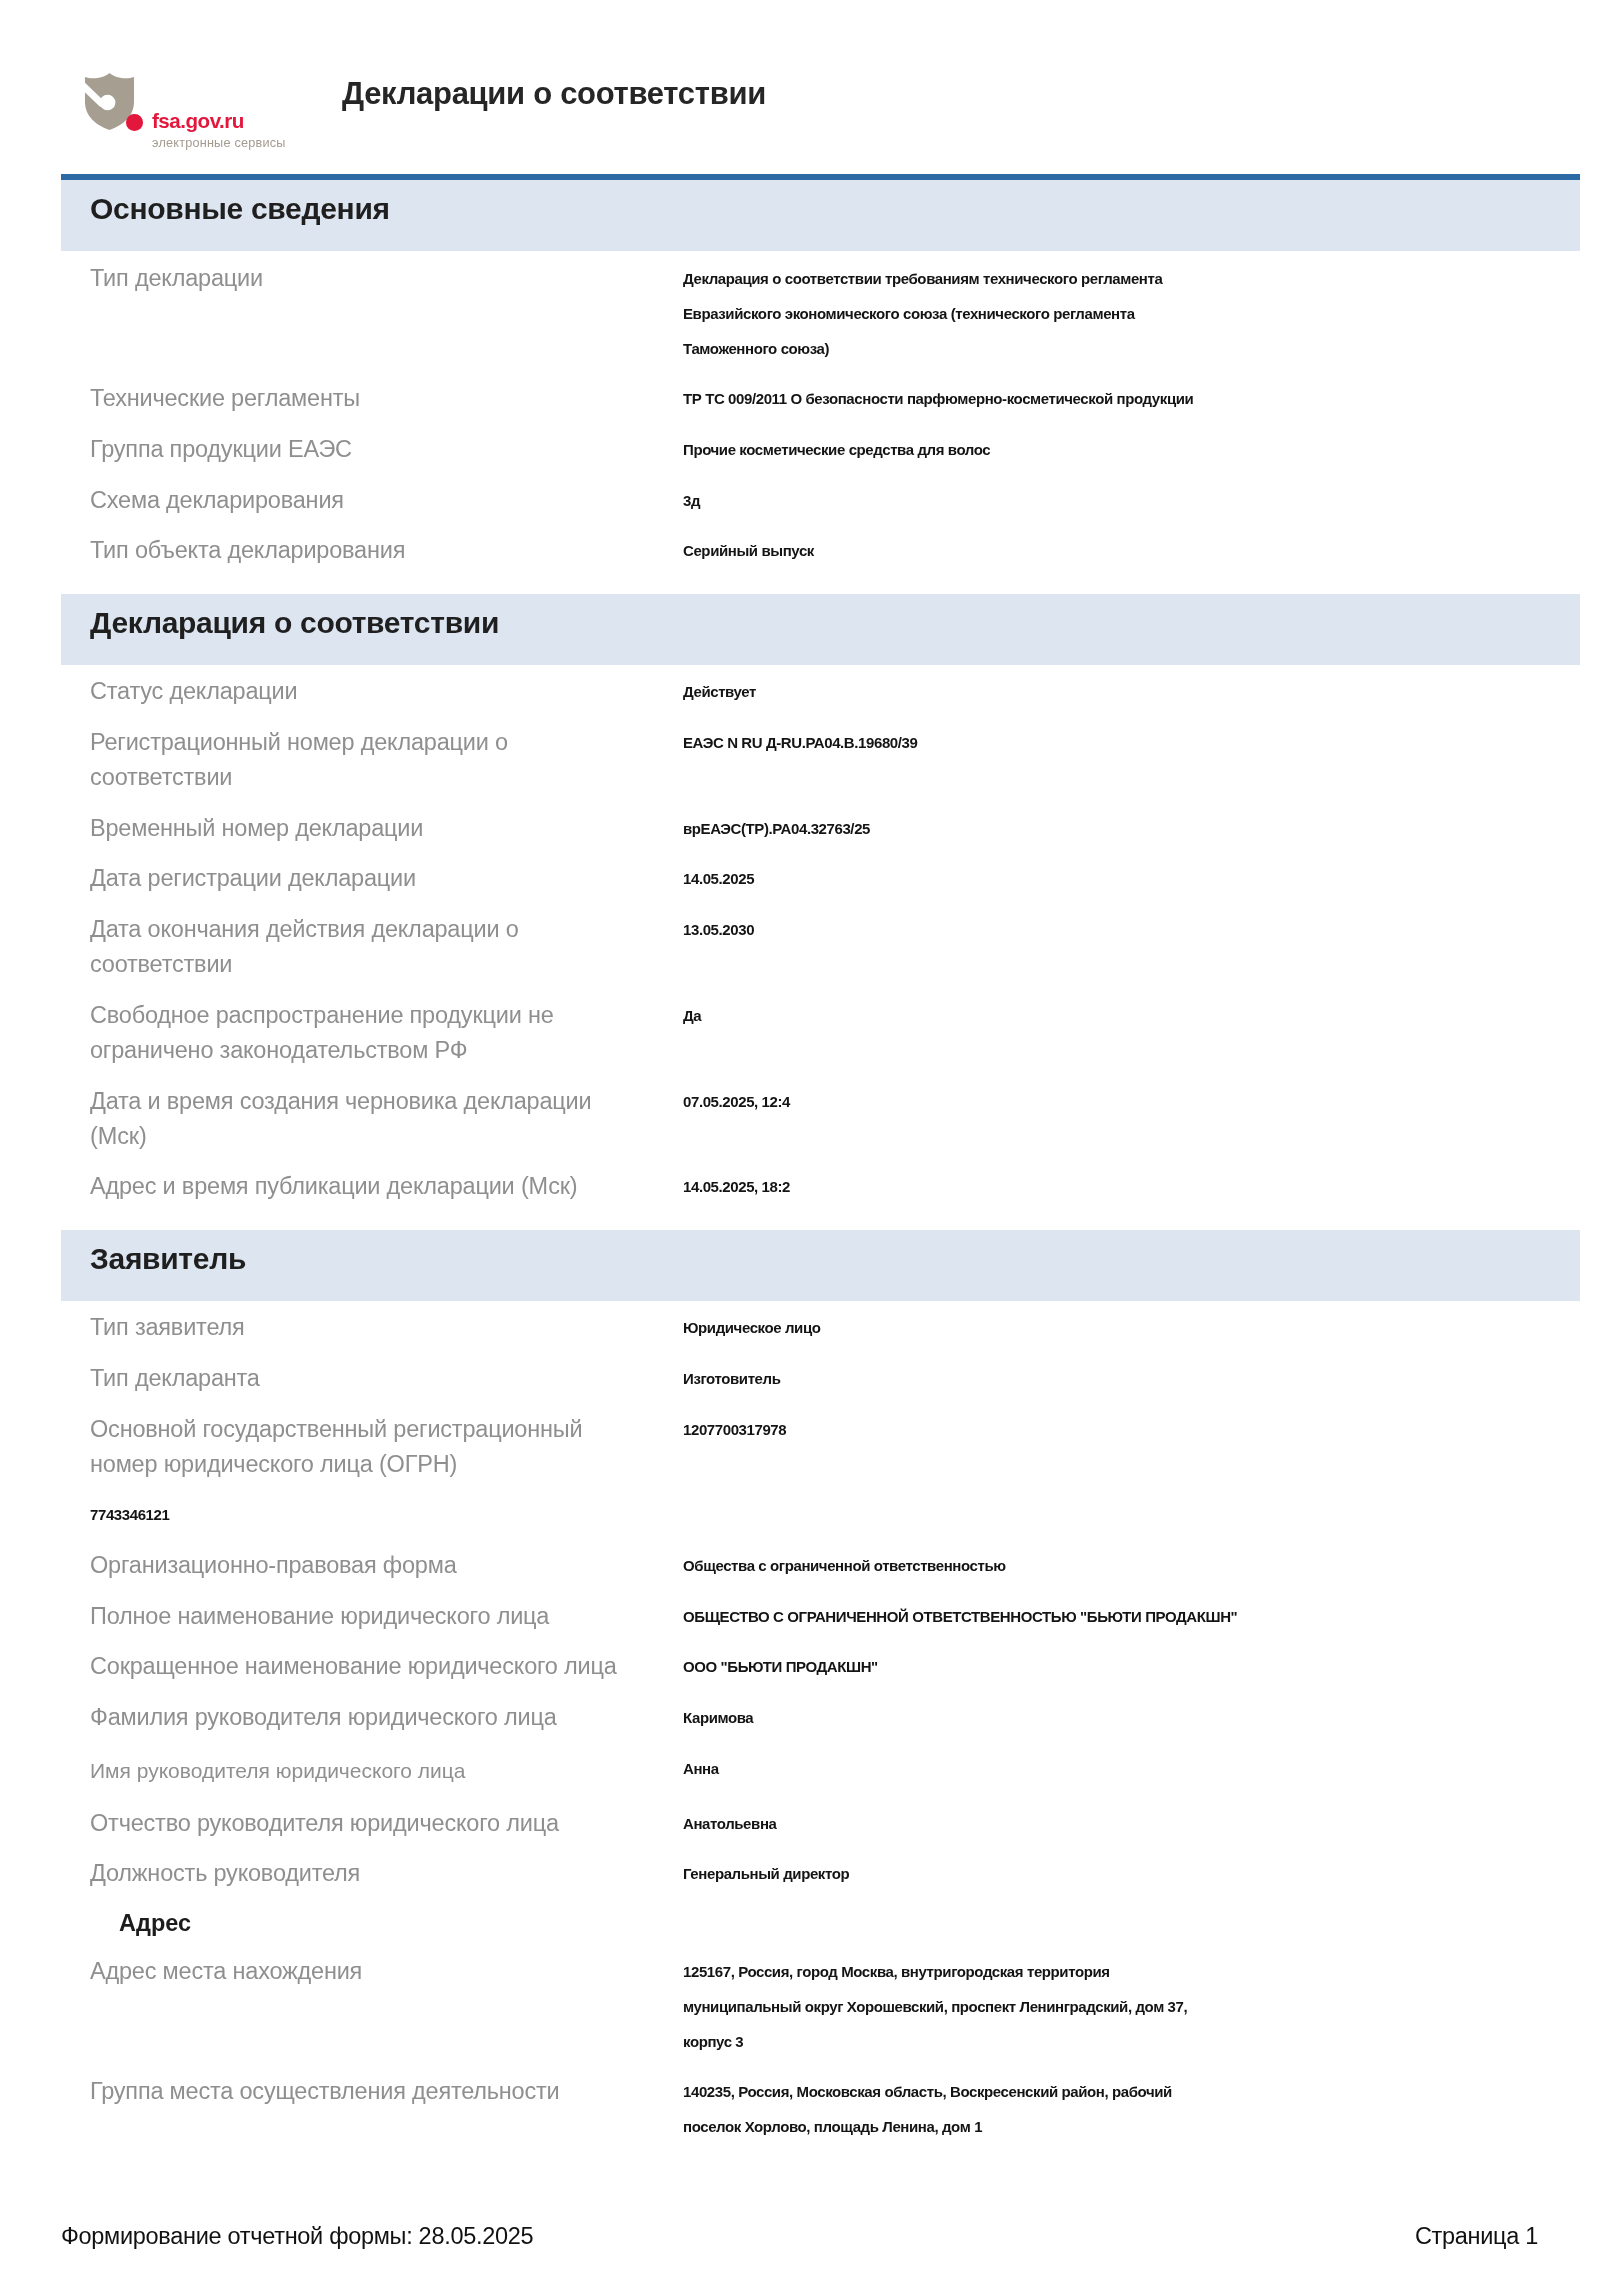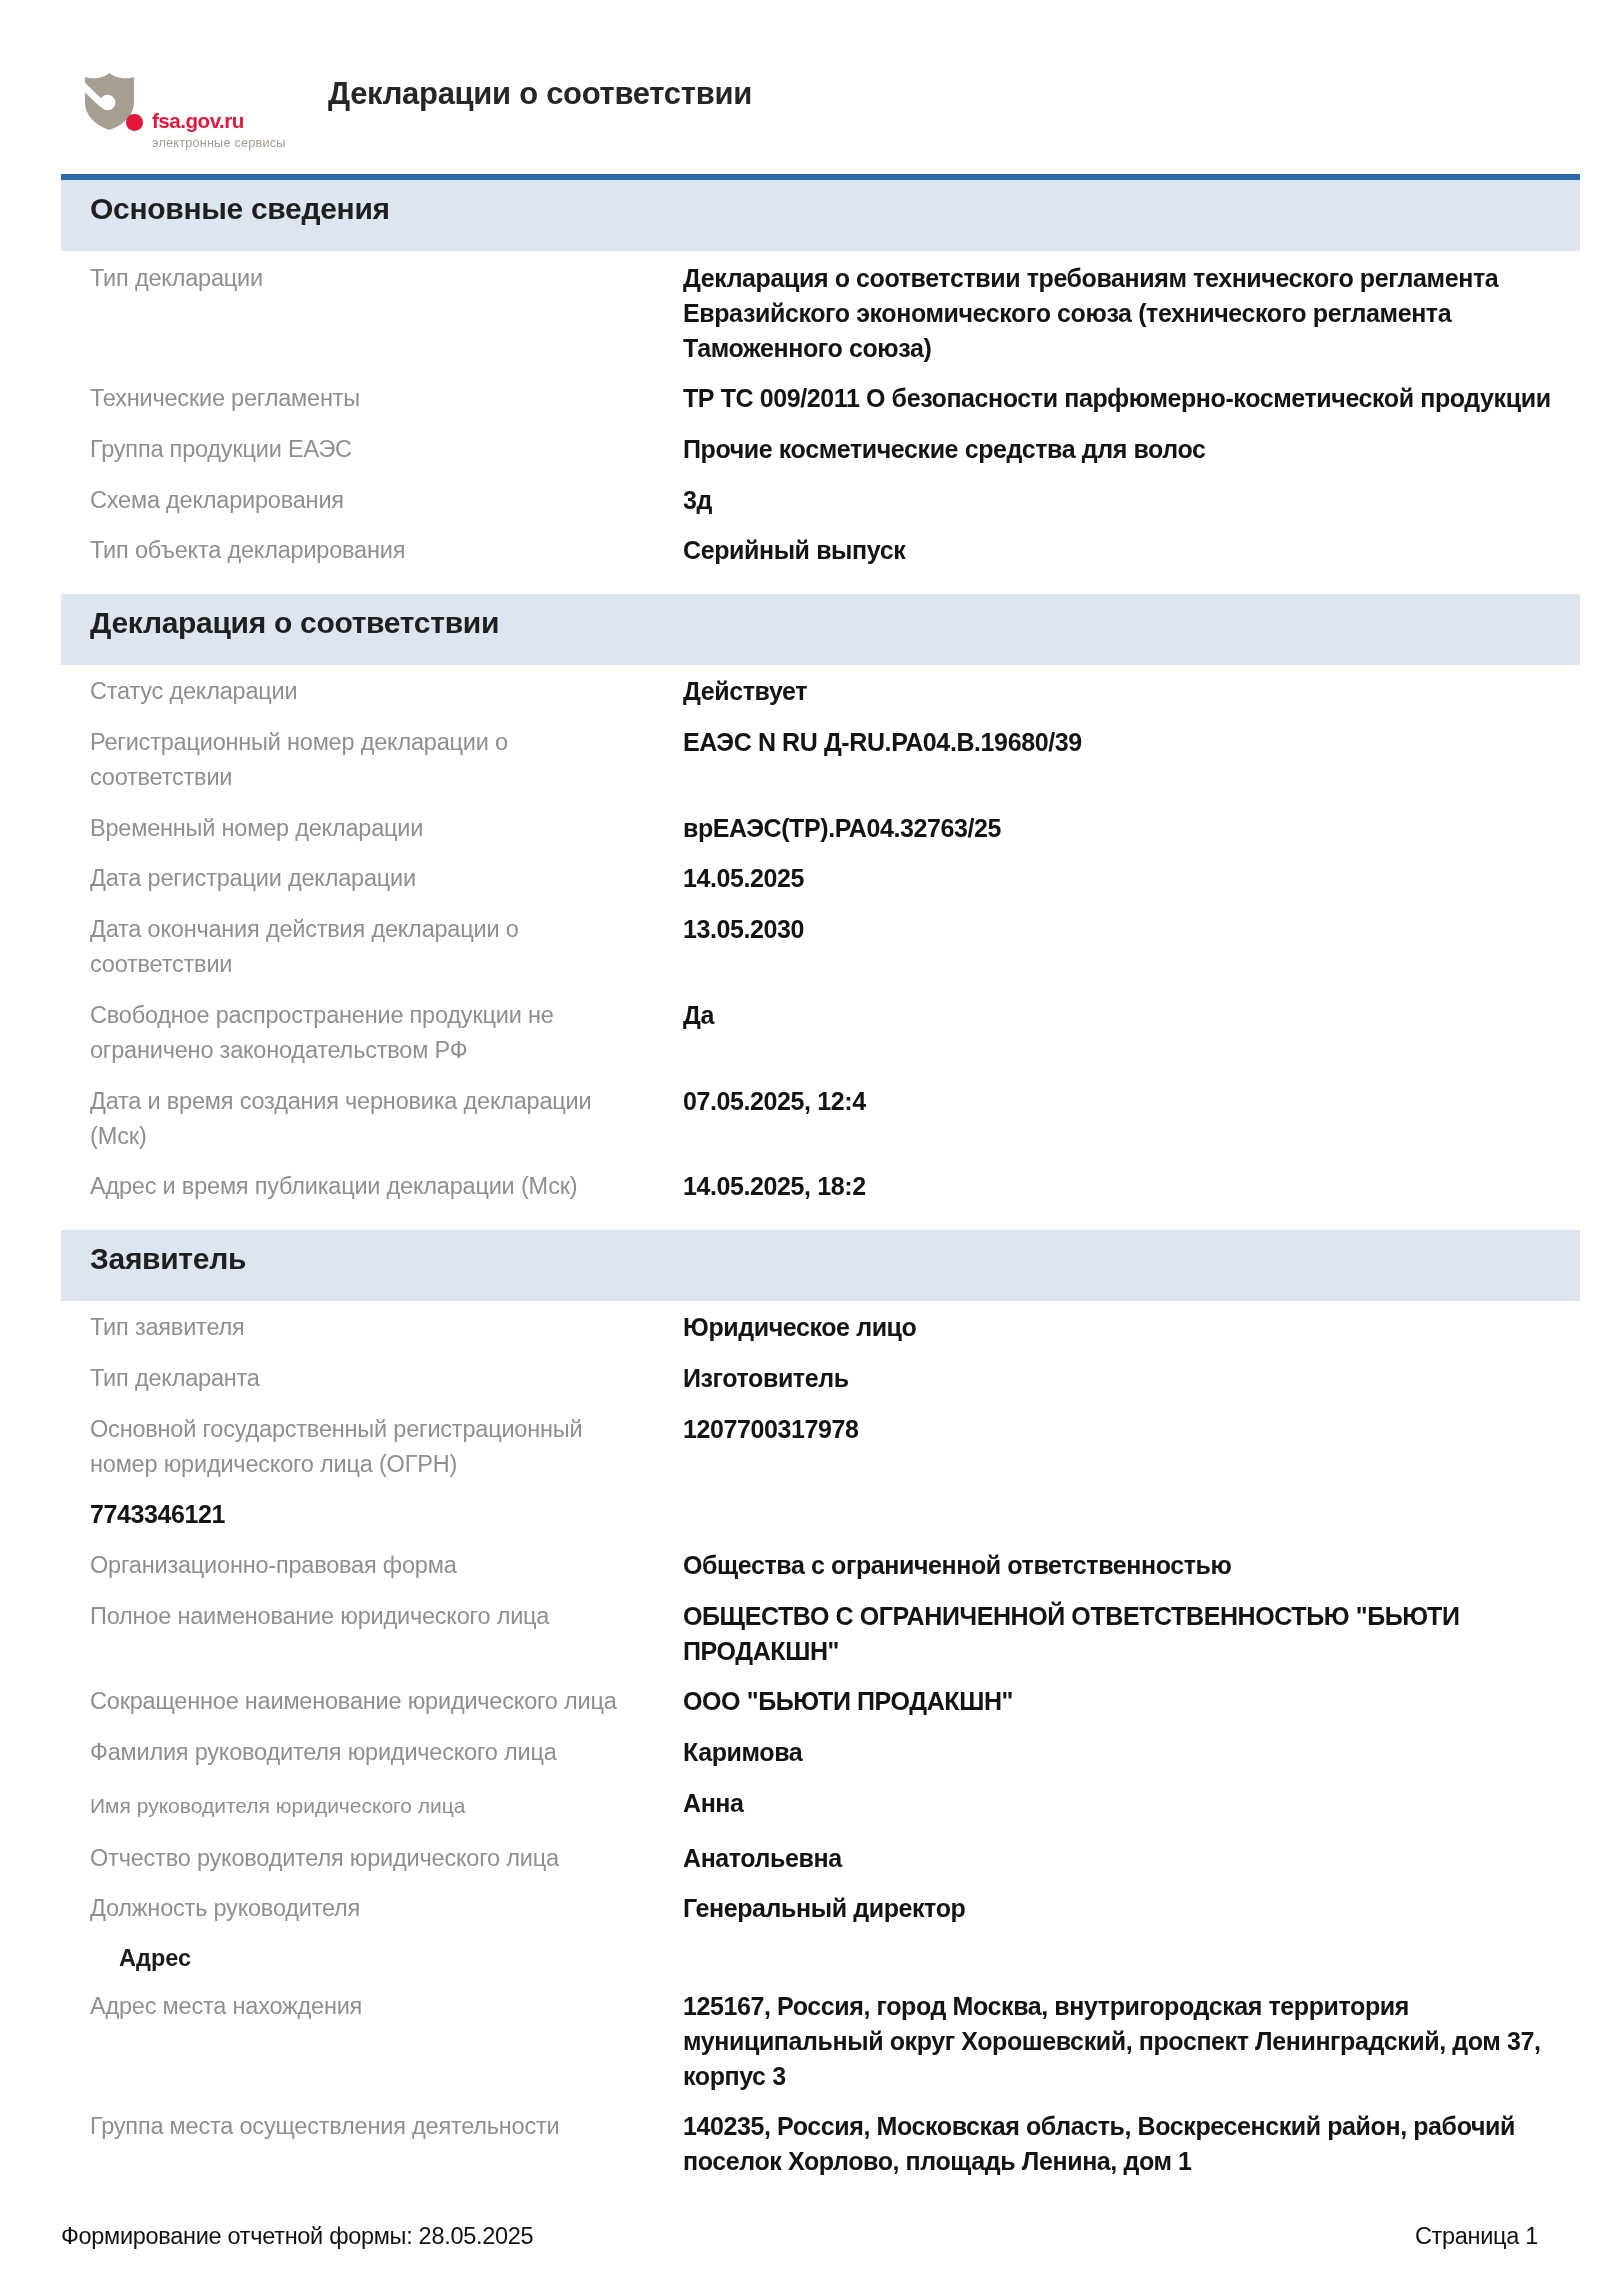--- a/index.html
+++ b/index.html
@@ -21,21 +21,21 @@
   }
   .logo-text{position:absolute;left:69px;top:39px;line-height:1;}
   .logo-domain{
     font-size:20.6px;font-weight:bold;color:var(--logo-red,#e3173c);
     letter-spacing:-0.5px;
   }
   .logo-tagline{
     margin-top:5px;font-size:12.7px;color:#a49b90;letter-spacing:0.2px;
   }
   .doc-title{
-    position:absolute;left:328px;top:76px;margin:0;
+    position:absolute;left:342px;top:76px;margin:0;
     font-size:31px;font-weight:bold;color:#262626;letter-spacing:-0.3px;
   }
   
   main{margin:0 40px 0 61px;}
   .section{margin-bottom:7.8px;}
   .band{
     background:var(--band-bg,#dde5f0);
     height:59px;
     padding:11.8px 0 0 29px;
     box-sizing:content-box;
@@ -51,21 +51,21 @@
   }
   .label{
     color:var(--label,#8f8f8f);
     font-size:23.5px;line-height:35px;
     padding-right:54px;
     white-space:pre-line;
     letter-spacing:-0.2px;
   }
   .label.lg{font-size:21px;line-height:39px;letter-spacing:0;}
   .value{
-    font-size:25px;font-weight:bold;color:#141414;
+    font-size:15px;font-weight:bold;color:#141414;
     line-height:35px;white-space:pre-line;letter-spacing:-0.4px;
   }
   .subheading{
     margin:11.8px 0 13.7px 29px;
     font-size:23.5px;font-weight:bold;color:#1c1c1c;line-height:33px;
   }
   
   footer{
     position:absolute;left:61px;right:82px;bottom:43px;
     display:flex;justify-content:space-between;

